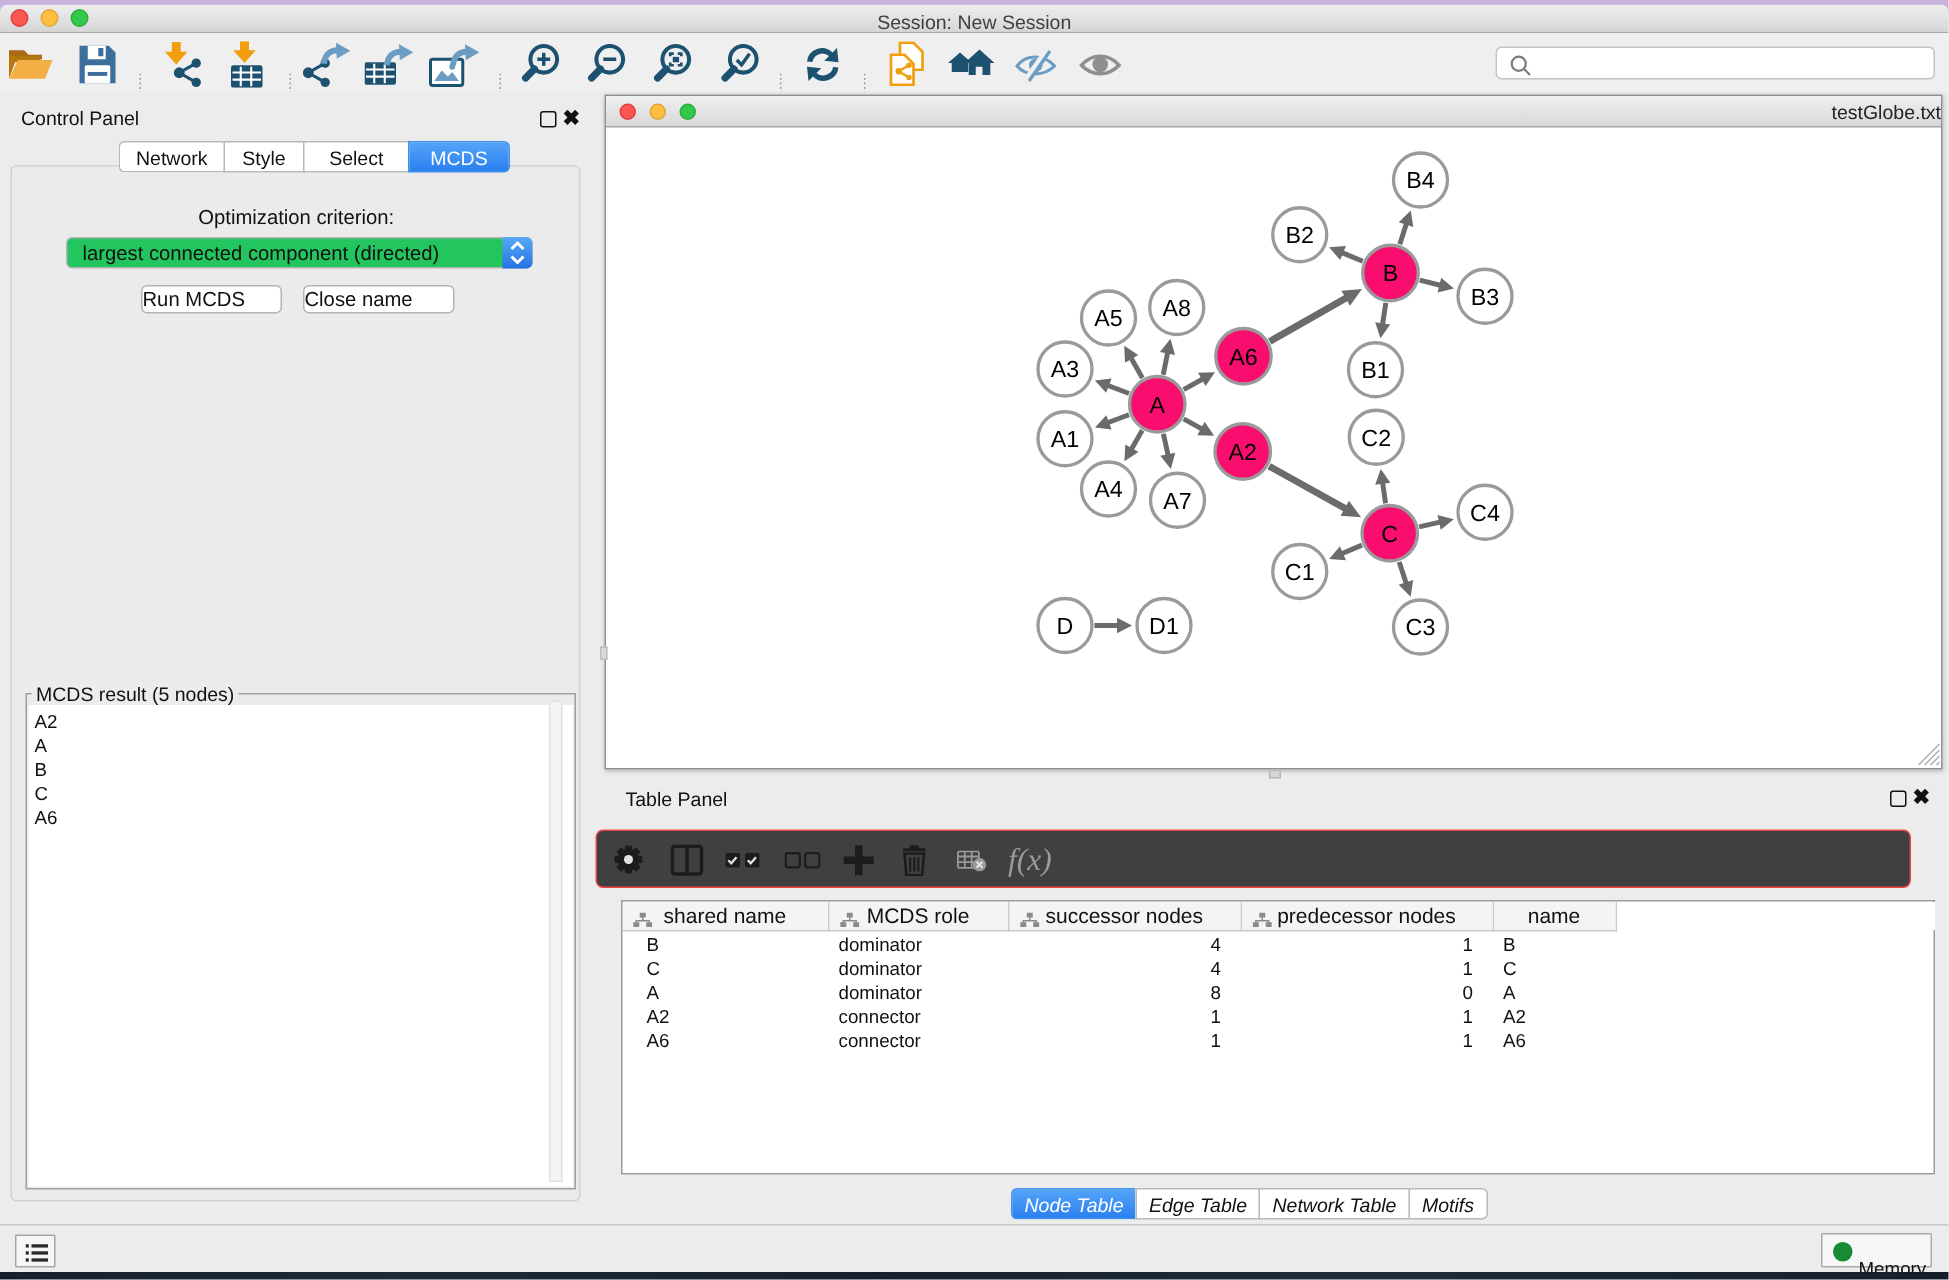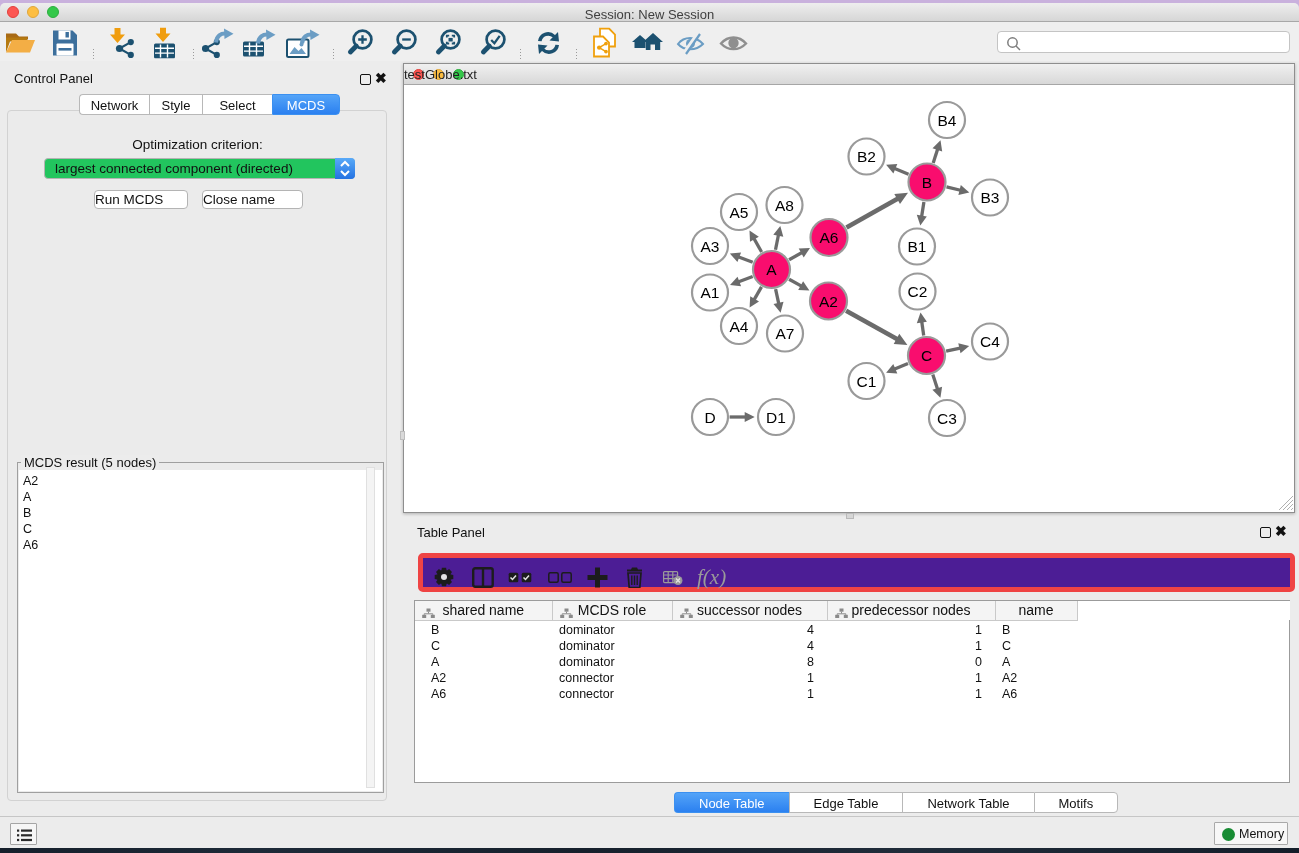--- a/index.html
+++ b/index.html
@@ -40,21 +40,21 @@
 .winbtn-sq { position:absolute; width:11px; height:11px; border:1.6px solid #111; border-radius:2px; }
 #cpTab { left:79px; top:94px; height:21px; z-index:5; }
 .tabbar { display:flex; }
 .tab { height:21px; line-height:21px; padding:0; background:#fff;
   border:1px solid #b8b8b8; border-right:none; font-size:13px; color:#111; text-align:center; }
 .tab.first { border-radius:4px 0 0 4px; }
 .tab.last { border-radius:0 4px 4px 0; border-right:1px solid #b8b8b8; }
 .tab.sel { background:linear-gradient(#54a4f8,#2b80f0); color:#fff; border-color:#3b90f0; }
 #cpTab .tab:nth-child(1){width:70px;} #cpTab .tab:nth-child(2){width:53px;}
 #cpTab .tab:nth-child(3){width:70px;} #cpTab .tab:nth-child(4){width:68px;}
-#btabs .tab{padding:0 24px;}
+#btabs .tab{padding:0 8px;font-style:italic;}
 #cpInner { left:7px; top:110px; width:380px; height:691px;
   border:1px solid #d2d2d2; border-radius:4px; background:#ebebeb; }
 #optLabel { left:0; top:137px; width:395px; text-align:center; font-size:13.5px; color:#111; }
 #dropdown { left:44px; top:158px; width:311px; height:21px; background:#22c55e;
   border:1px solid #b4b4b4; border-radius:4px; font-size:13.5px; color:#111;
   line-height:19px; padding-left:10px; }
 #dropdown .spin { position:absolute; right:-1px; top:-1px; width:20px; height:21px;
   border-radius:0 4px 4px 0; background:linear-gradient(#59aaf8,#2472e2); }
 .btn { position:absolute; height:19px; background:#fff; border:1px solid #b4b4b4;
   border-radius:4px; font-size:13.5px; color:#111; text-align:left; line-height:17px; }
@@ -67,49 +67,49 @@
   border:1px solid #e0e0e0; }
 
 
 #netwin { left:403px; top:63px; width:892px; height:450px; background:#fff;
   border:1px solid #8e8e8e; box-shadow:0 1px 3px rgba(0,0,0,0.25); }
 #netbar { position:absolute; left:0; top:0; width:100%; height:21px;
   background:linear-gradient(#f0f0f0,#d8d8d8); border-bottom:1px solid #a6a6a6; }
 #netbar .t1 { left:9px;  background:#fc5652; border:0.5px solid #e2403c; top:5px; width:11px; height:11px;}
 #netbar .t2 { left:29px; background:#fdbe41; border:0.5px solid #e0a63a; top:5px; width:11px; height:11px;}
 #netbar .t3 { left:49px; background:#34c84a; border:0.5px solid #2dad3f; top:5px; width:11px; height:11px;}
-#netbar .title { position:absolute; width:100%; text-align:left; top:3px; font-size:13px; color:#222; }
+#netbar .title { position:absolute; width:100%; text-align:right; top:3px; font-size:13px; color:#222; }
 #graph { position:absolute; left:0; top:22px; }
 
 #tpToolbar svg { position:absolute; top:9px; }
 #tpToolbar svg[style*='top:13'] { }
 
 #tpTitle { left:417px; top:525px; font-size:13px; color:#111; }
-#tpToolbar { left:418px; top:553px; width:877px; height:39px; background:#4c1d95;
-  border:5px solid #ef4444; border-radius:5px; }
+#tpToolbar { left:397px; top:553px; width:877px; height:39px; background:#404040;
+  border:1px solid #ef4444; border-radius:5px; }
 #tbl { left:414px; top:600px; width:876px; height:183px; background:#fff; border:1px solid #9b9b9b; }
 #tbl table { border-collapse:collapse; font-size:12.5px; color:#111; table-layout:fixed; }
 #tbl th { background:#f4f4f4; border-right:1px solid #c9c9c9; border-bottom:1px solid #c9c9c9;
   font-weight:normal; height:19px; font-size:14px; position:relative; text-align:center; }
 #tbl td { height:13.6px; padding:2px 3px 0 7px; overflow:hidden; white-space:nowrap; }
 #tbl td:first-child { padding-left:16px; }
 #tbl td.num { padding-right:13px; }
 #tbl td.num { text-align:right; padding-right:13px; }
 
 #btabs { left:674px; top:792px; height:21px; }
 
 #statusbar { left:0; top:816px; width:1299px; height:32px; background:#ececec;
   border-top:1px solid #c6c6c6; }
 #listbtn { left:10px; top:823px; width:27px; height:22px; background:#f6f6f6;
   border:1px solid #a5a5a5; border-radius:1px; }
 #membtn { left:1214px; top:822px; width:74px; height:23px; background:#f7f7f7;
   border:1px solid #a9a9a9; border-radius:1px; font-size:12.5px; color:#111; }
 #membtn .dot { position:absolute; left:7px; top:5px; width:13px; height:13px;
   border-radius:50%; background:#188c34; }
-#membtn .mt { position:absolute; left:24px; top:4px; }
+#membtn .mt { position:absolute; left:24px; top:16px; }
 </style>
 </head>
 <body>
 <div class="abs" id="deskTop"></div>
 <div class="abs" id="titlebar">
   <div class="tl t1"></div>
     <div class="tl t2"></div>
     <div class="tl t3"></div>
   <div class="title">Session: New Session</div>
 </div>

